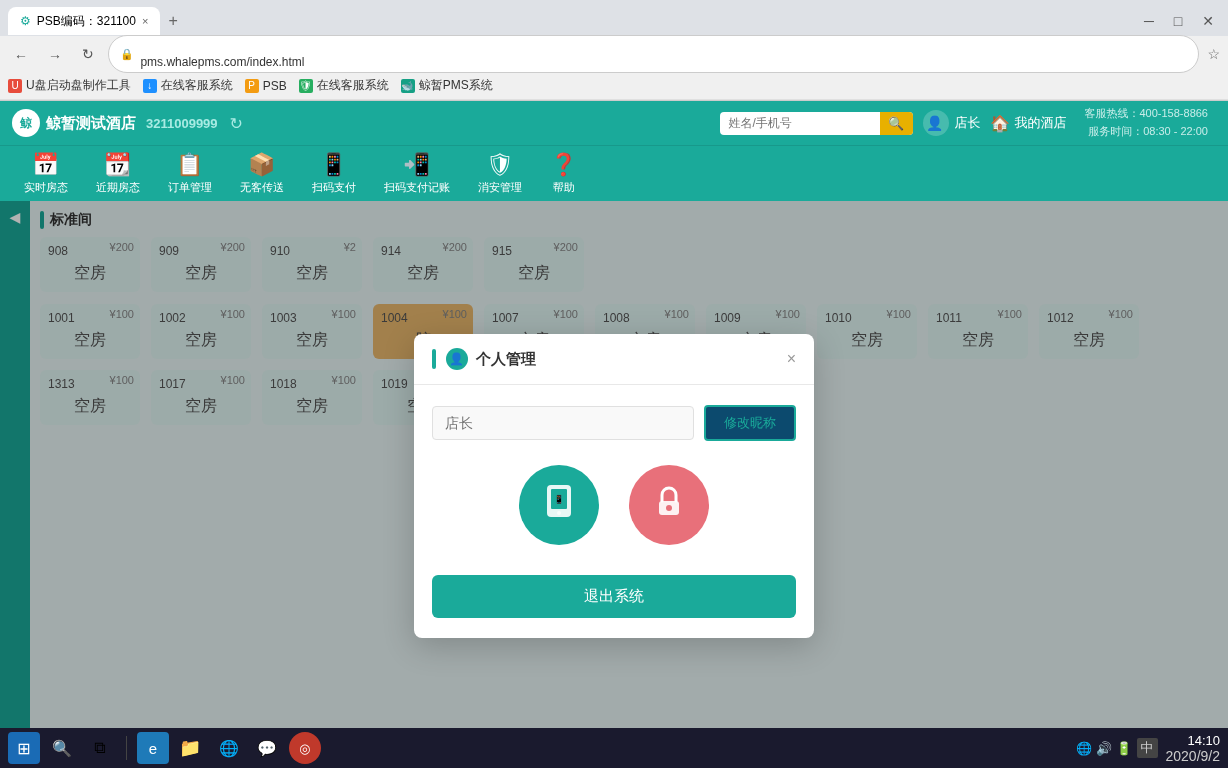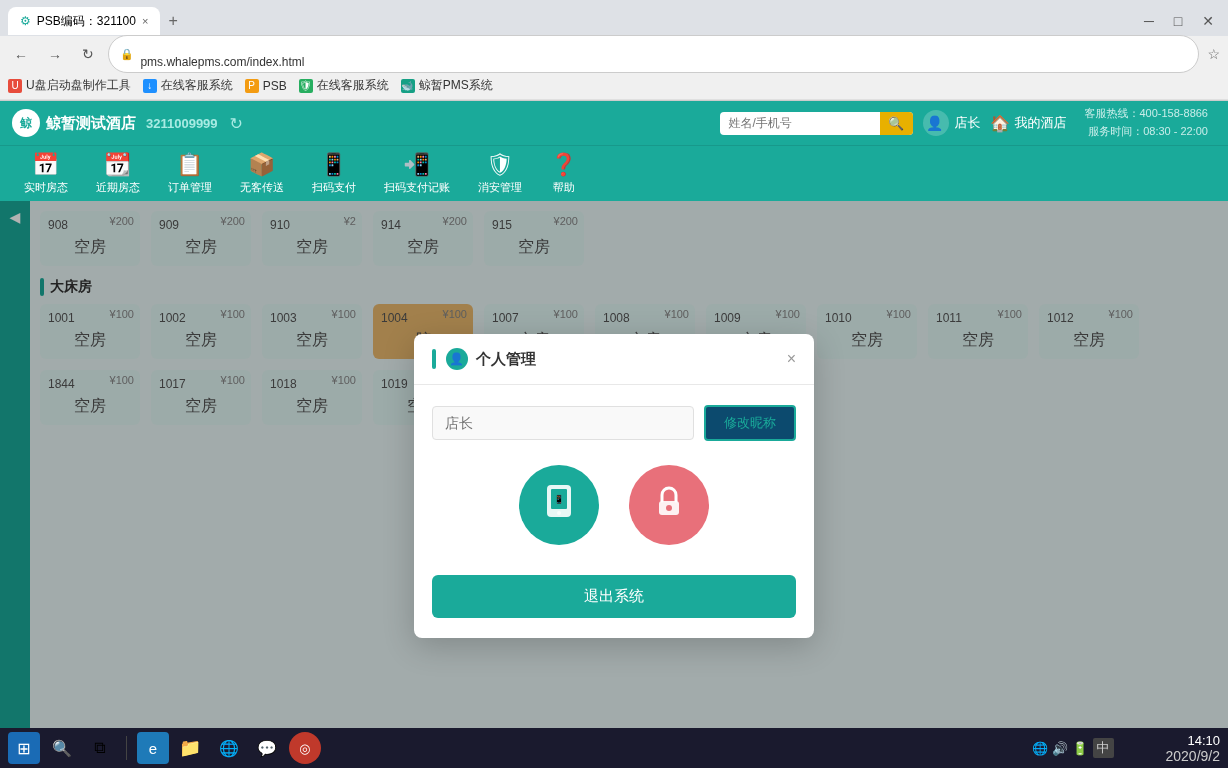--- a/index.html
+++ b/index.html
@@ -56,21 +56,21 @@
     .room-number { font-size: 12px; color: #555; }
     .room-price { font-size: 11px; color: #888; position: absolute; top: 4px; right: 6px; }
     .room-status { font-size: 16px; color: #555; text-align: center; margin-top: 4px; }
     .room-card.dirty { background: #f5e0e0; }
 
     
     .taskbar { position: fixed; bottom: 0; left: 0; right: 0; height: 40px; background: #1a1a2e; display: flex; align-items: center; padding: 0 8px; gap: 6px; z-index: 9999; }
     .taskbar-icon { width: 32px; height: 32px; display: flex; align-items: center; justify-content: center; cursor: pointer; border-radius: 4px; font-size: 18px; }
     .taskbar-sep { width: 1px; height: 24px; background: #444; margin: 0 4px; }
     .taskbar-right { margin-left: auto; display: flex; align-items: center; gap: 8px; color: white; font-size: 11px; }
-    .taskbar-time { text-align: right; margin-left: 44px; }
+    .taskbar-time { text-align: right; }
     .taskbar-time-main { font-size: 13px; }
     .taskbar-time-date { font-size: 14px; color: #ccc; }
     .taskbar-sys-icons { display: flex; align-items: center; gap: 4px; font-size: 13px; color: #ccc; }
 
     
     .modal-overlay { position: absolute; top: 0; left: 0; right: 0; bottom: 0; background: rgba(0,0,0,0.3); display: flex; align-items: center; justify-content: center; z-index: 1000; }
     .modal { background: white; border-radius: 8px; width: 400px; padding: 0; box-shadow: 0 8px 32px rgba(0,0,0,0.2); }
     .modal-header { display: flex; align-items: center; padding: 14px 18px; border-bottom: 1px solid #e8e8e8; }
     .modal-title-bar { width: 4px; height: 20px; background: #1aaa9a; border-radius: 2px; margin-right: 10px; }
     .modal-title { display: flex; align-items: center; gap: 8px; font-size: 15px; color: #333; font-weight: 600; }
@@ -206,20 +206,24 @@
     <span>帮助</span>
   </div>
 </div>
 
 <div class="main">
   <div class="sidebar-left">
     <span class="sidebar-arrow">◀</span>
   </div>
   <div class="content">
 
+    <div class="section-title">
+      <div class="section-bar"></div>
+      <span>标准间</span>
+    </div>
     <div class="rooms-grid">
       <div class="room-card light">
         <span class="room-number">908</span>
         <span class="room-price">¥200</span>
         <div class="room-status">空房</div>
       </div>
       <div class="room-card light">
         <span class="room-number">909</span>
         <span class="room-price">¥200</span>
         <div class="room-status">空房</div>
@@ -234,24 +238,20 @@
         <span class="room-price">¥200</span>
         <div class="room-status">空房</div>
       </div>
       <div class="room-card light">
         <span class="room-number">915</span>
         <span class="room-price">¥200</span>
         <div class="room-status">空房</div>
       </div>
     </div>
 
-    <div class="section-title">
-      <div class="section-bar"></div>
-      <span>大床房</span>
-    </div>
     <div class="rooms-grid">
       <div class="room-card light">
         <span class="room-number">1001</span>
         <span class="room-price">¥100</span>
         <div class="room-status">空房</div>
       </div>
       <div class="room-card light">
         <span class="room-number">1002</span>
         <span class="room-price">¥100</span>
         <div class="room-status">空房</div>
@@ -290,21 +290,21 @@
         <span class="room-number">1011</span>
         <span class="room-price">¥100</span>
         <div class="room-status">空房</div>
       </div>
       <div class="room-card light">
         <span class="room-number">1012</span>
         <span class="room-price">¥100</span>
         <div class="room-status">空房</div>
       </div>
       <div class="room-card light">
-        <span class="room-number">1844</span>
+        <span class="room-number">1313</span>
         <span class="room-price">¥100</span>
         <div class="room-status">空房</div>
       </div>
       <div class="room-card light">
         <span class="room-number">1017</span>
         <span class="room-price">¥100</span>
         <div class="room-status">空房</div>
       </div>
       <div class="room-card light">
         <span class="room-number">1018</span>

